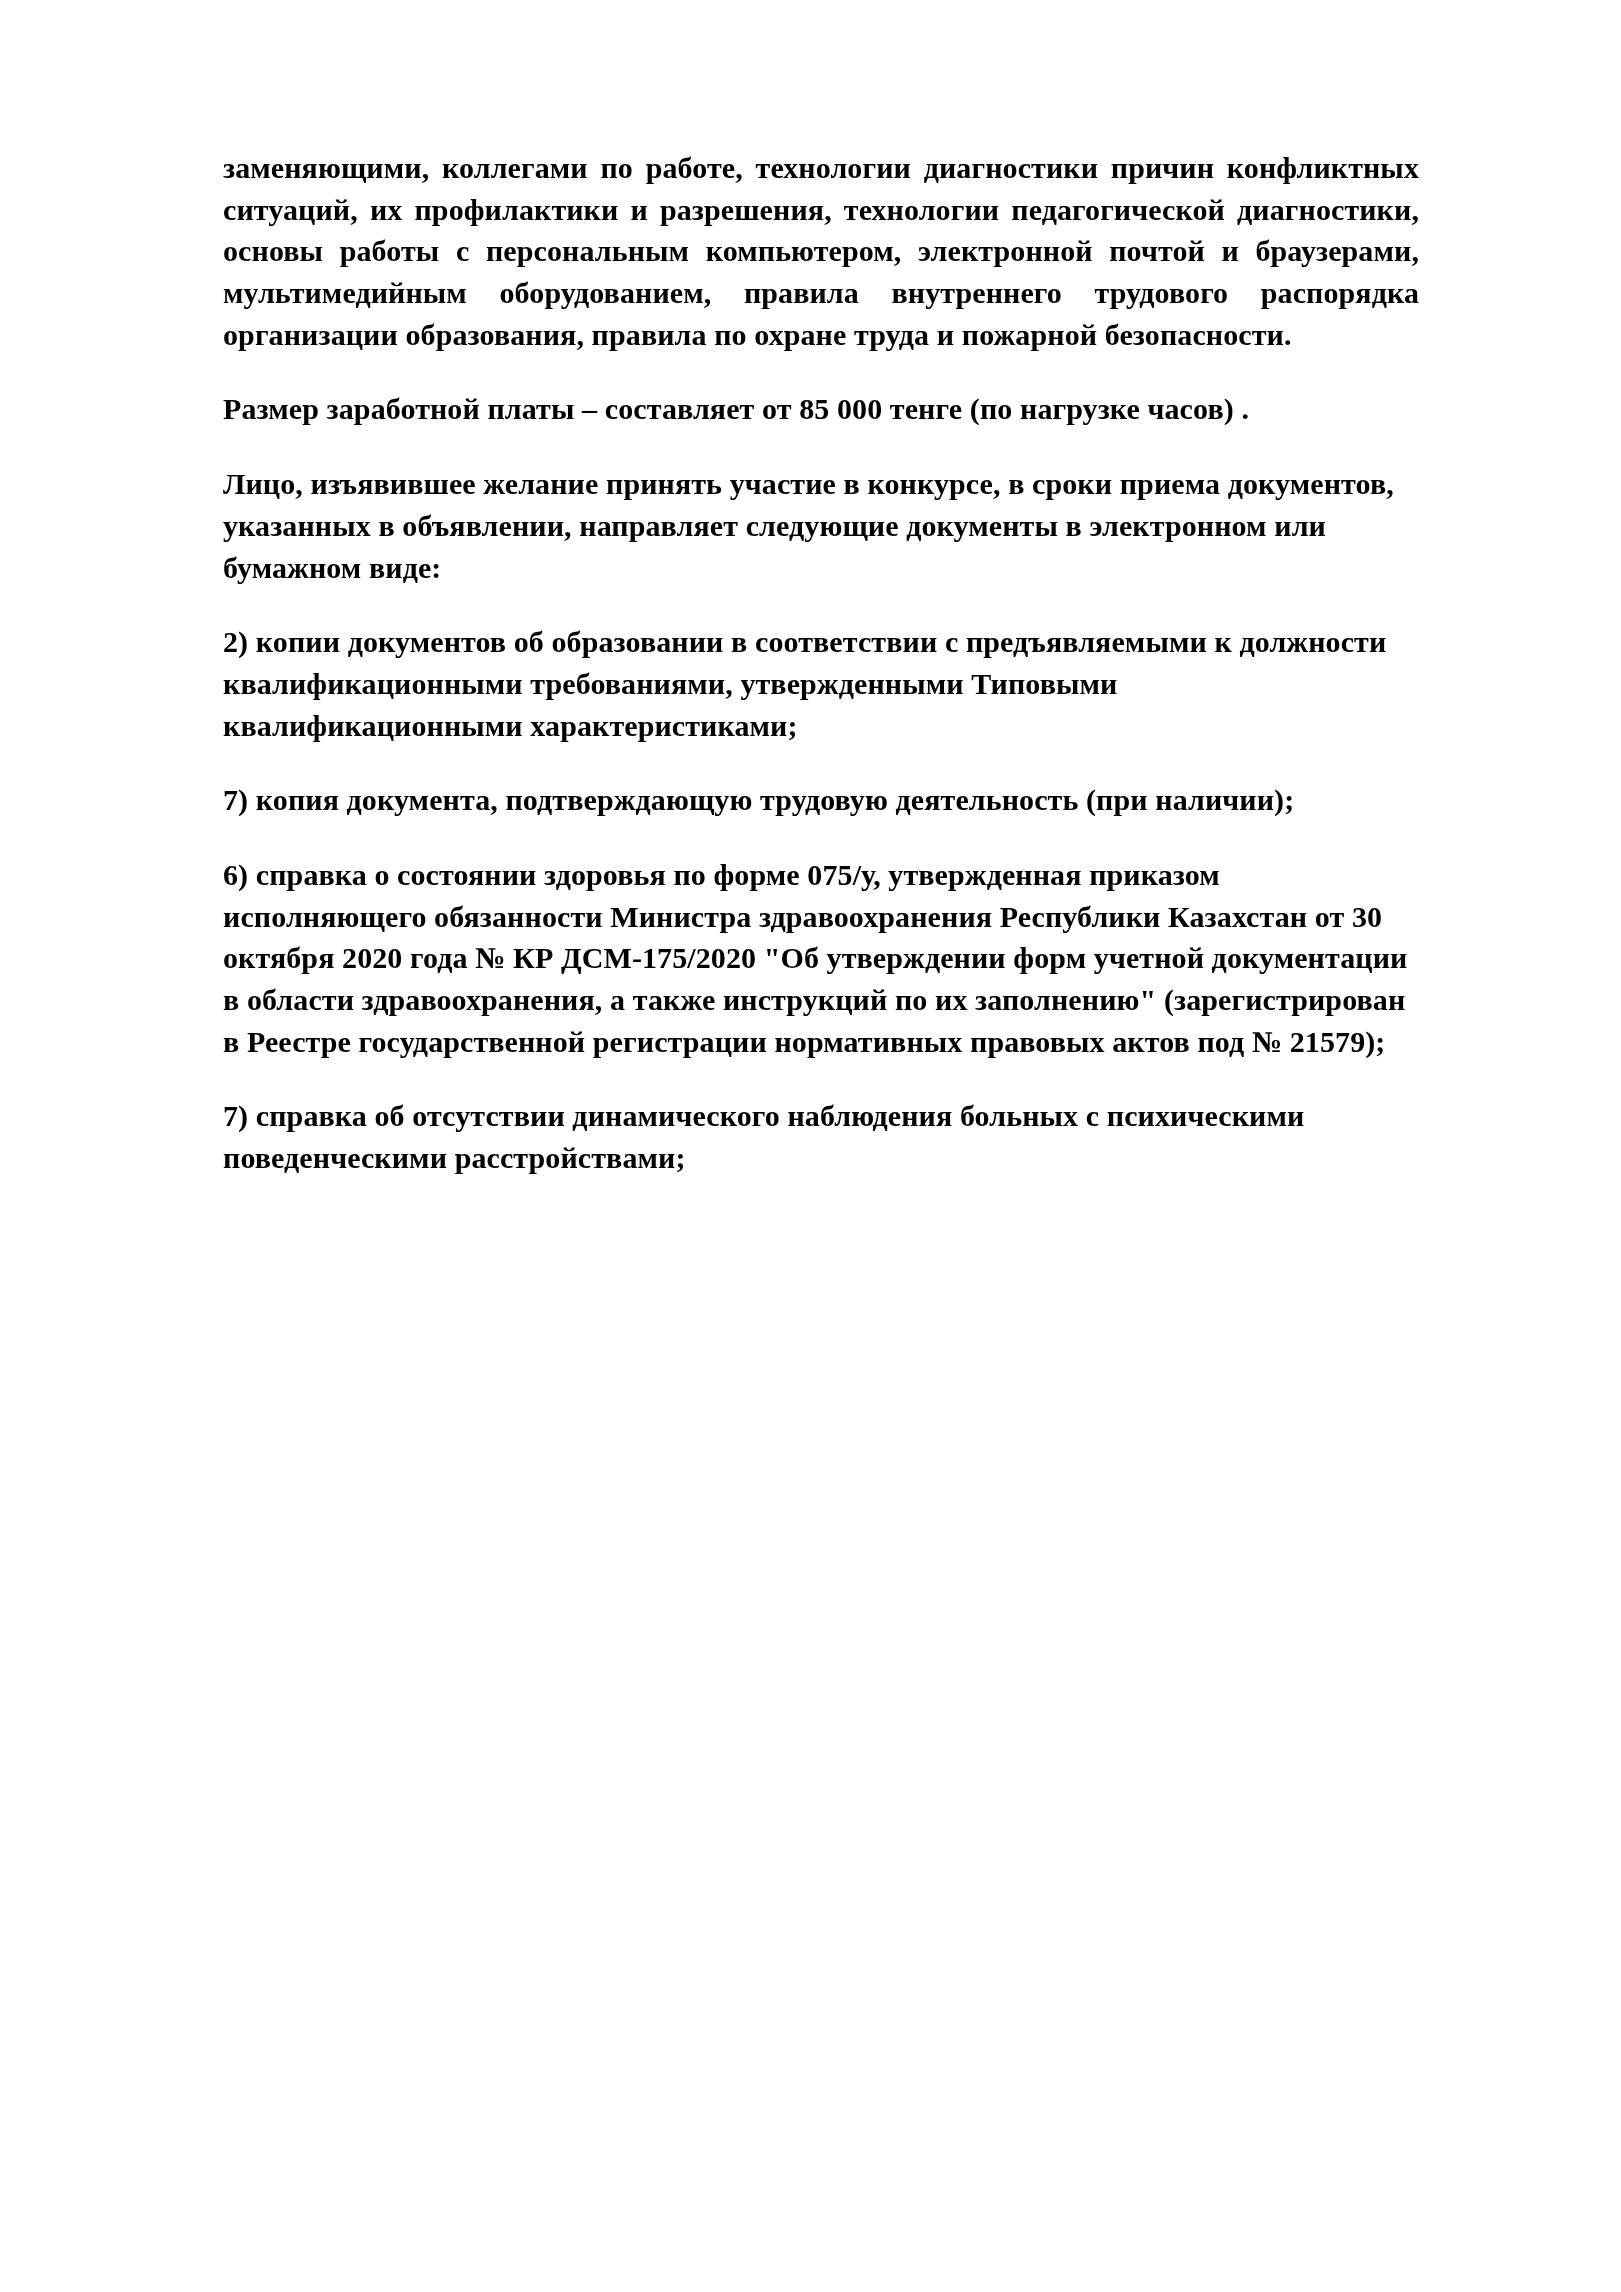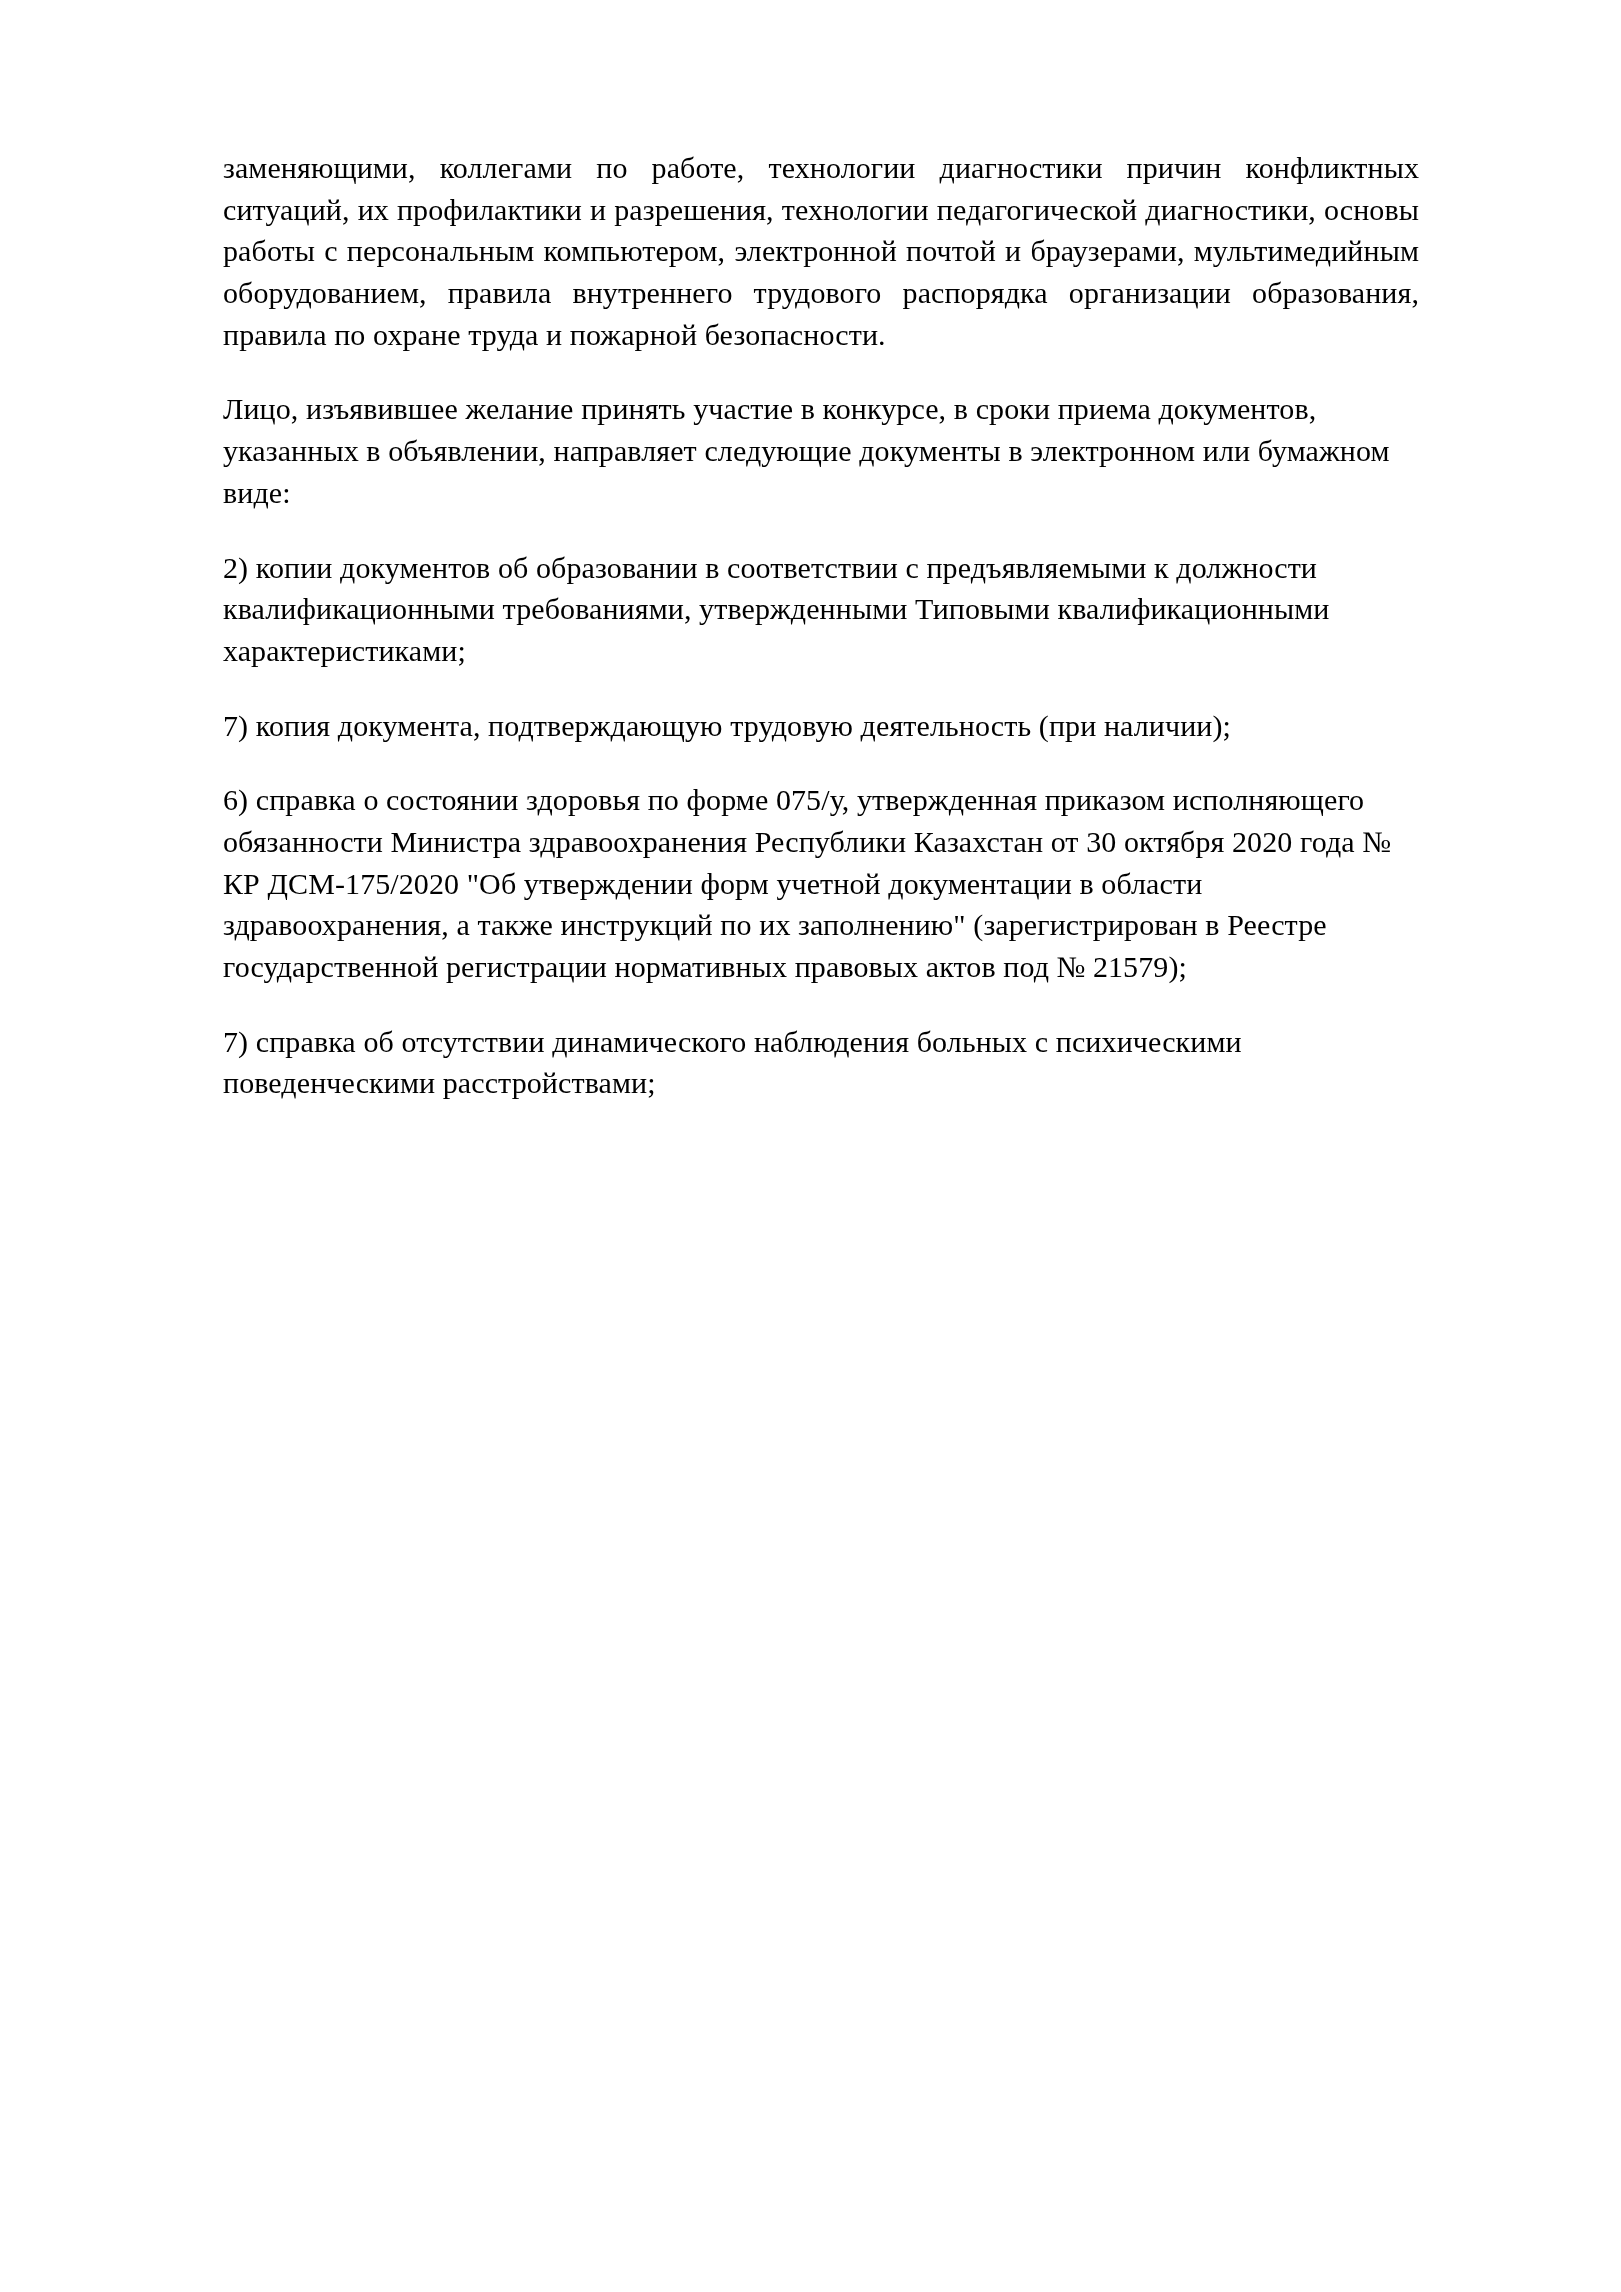--- a/index.html
+++ b/index.html
@@ -21,40 +21,42 @@
     background: #ffffff;
   }
   .doc-body {
     width: 1196px;
   }
   p.para {
     margin: 0 0 33px 0;
     font-size: 30px;
     line-height: 1.39;
     letter-spacing: 0.1px;
+    font-weight: bold;
   }
   p.para:last-child {
     margin-bottom: 16px;
   }
   .justify {
     text-align: justify;
     text-justify: inter-word;
   }
   .left {
     text-align: left;
   }
 </style>
 </head>
 <body>
 
 <div class="page">
   <div class="doc-body">
 
     <p class="para justify">заменяющими, коллегами по работе, технологии диагностики причин конфликтных ситуаций, их профилактики и разрешения, технологии педагогической диагностики, основы работы с персональным компьютером, электронной почтой и браузерами, мультимедийным оборудованием, правила внутреннего трудового распорядка организации образования, правила по охране труда и пожарной безопасности.</p>
 
+    <p class="para left">Размер заработной платы – составляет от 85 000 тенге (по нагрузке часов) .</p>
 
 
     <p class="para left">Лицо, изъявившее желание принять участие в конкурсе, в сроки приема документов, указанных в объявлении, направляет следующие документы в электронном или бумажном виде:</p>
 
 
 
 
     <p class="para left">2) копии документов об образовании в соответствии с предъявляемыми к должности квалификационными требованиями, утвержденными Типовыми квалификационными характеристиками;</p>
 
     <p class="para left"> 7) копия документа, подтверждающую трудовую деятельность (при наличии);</p>

